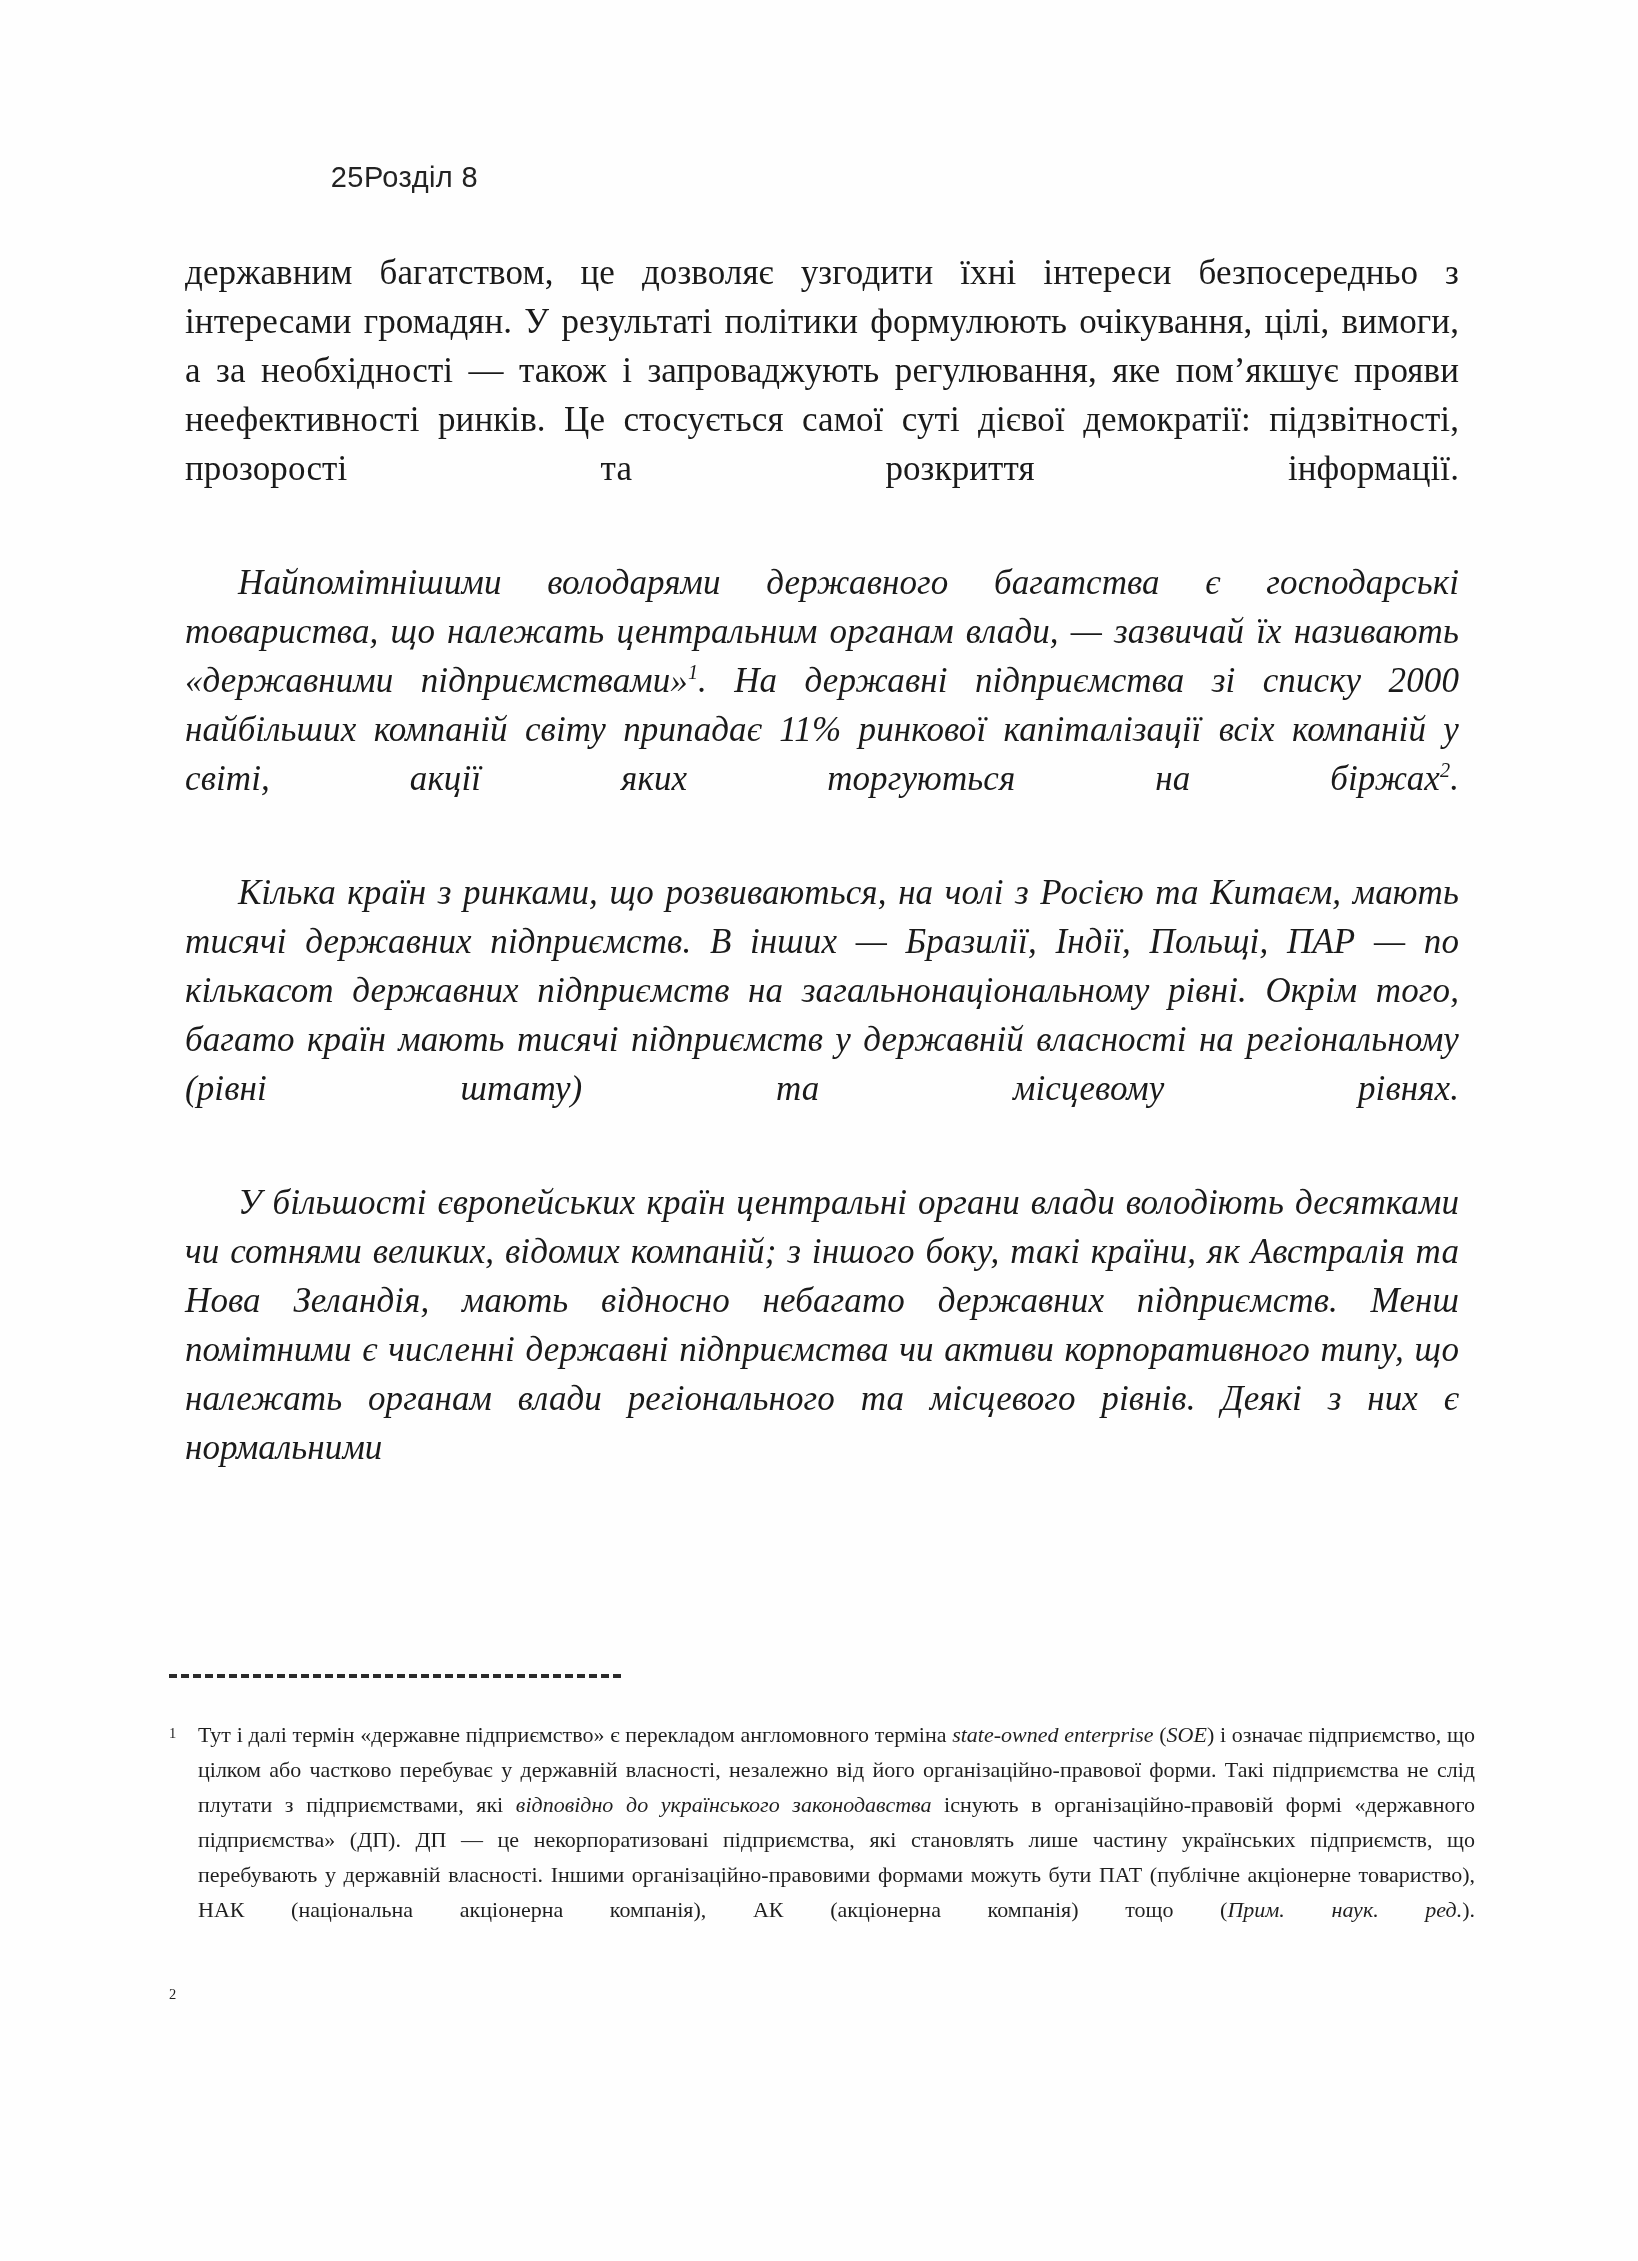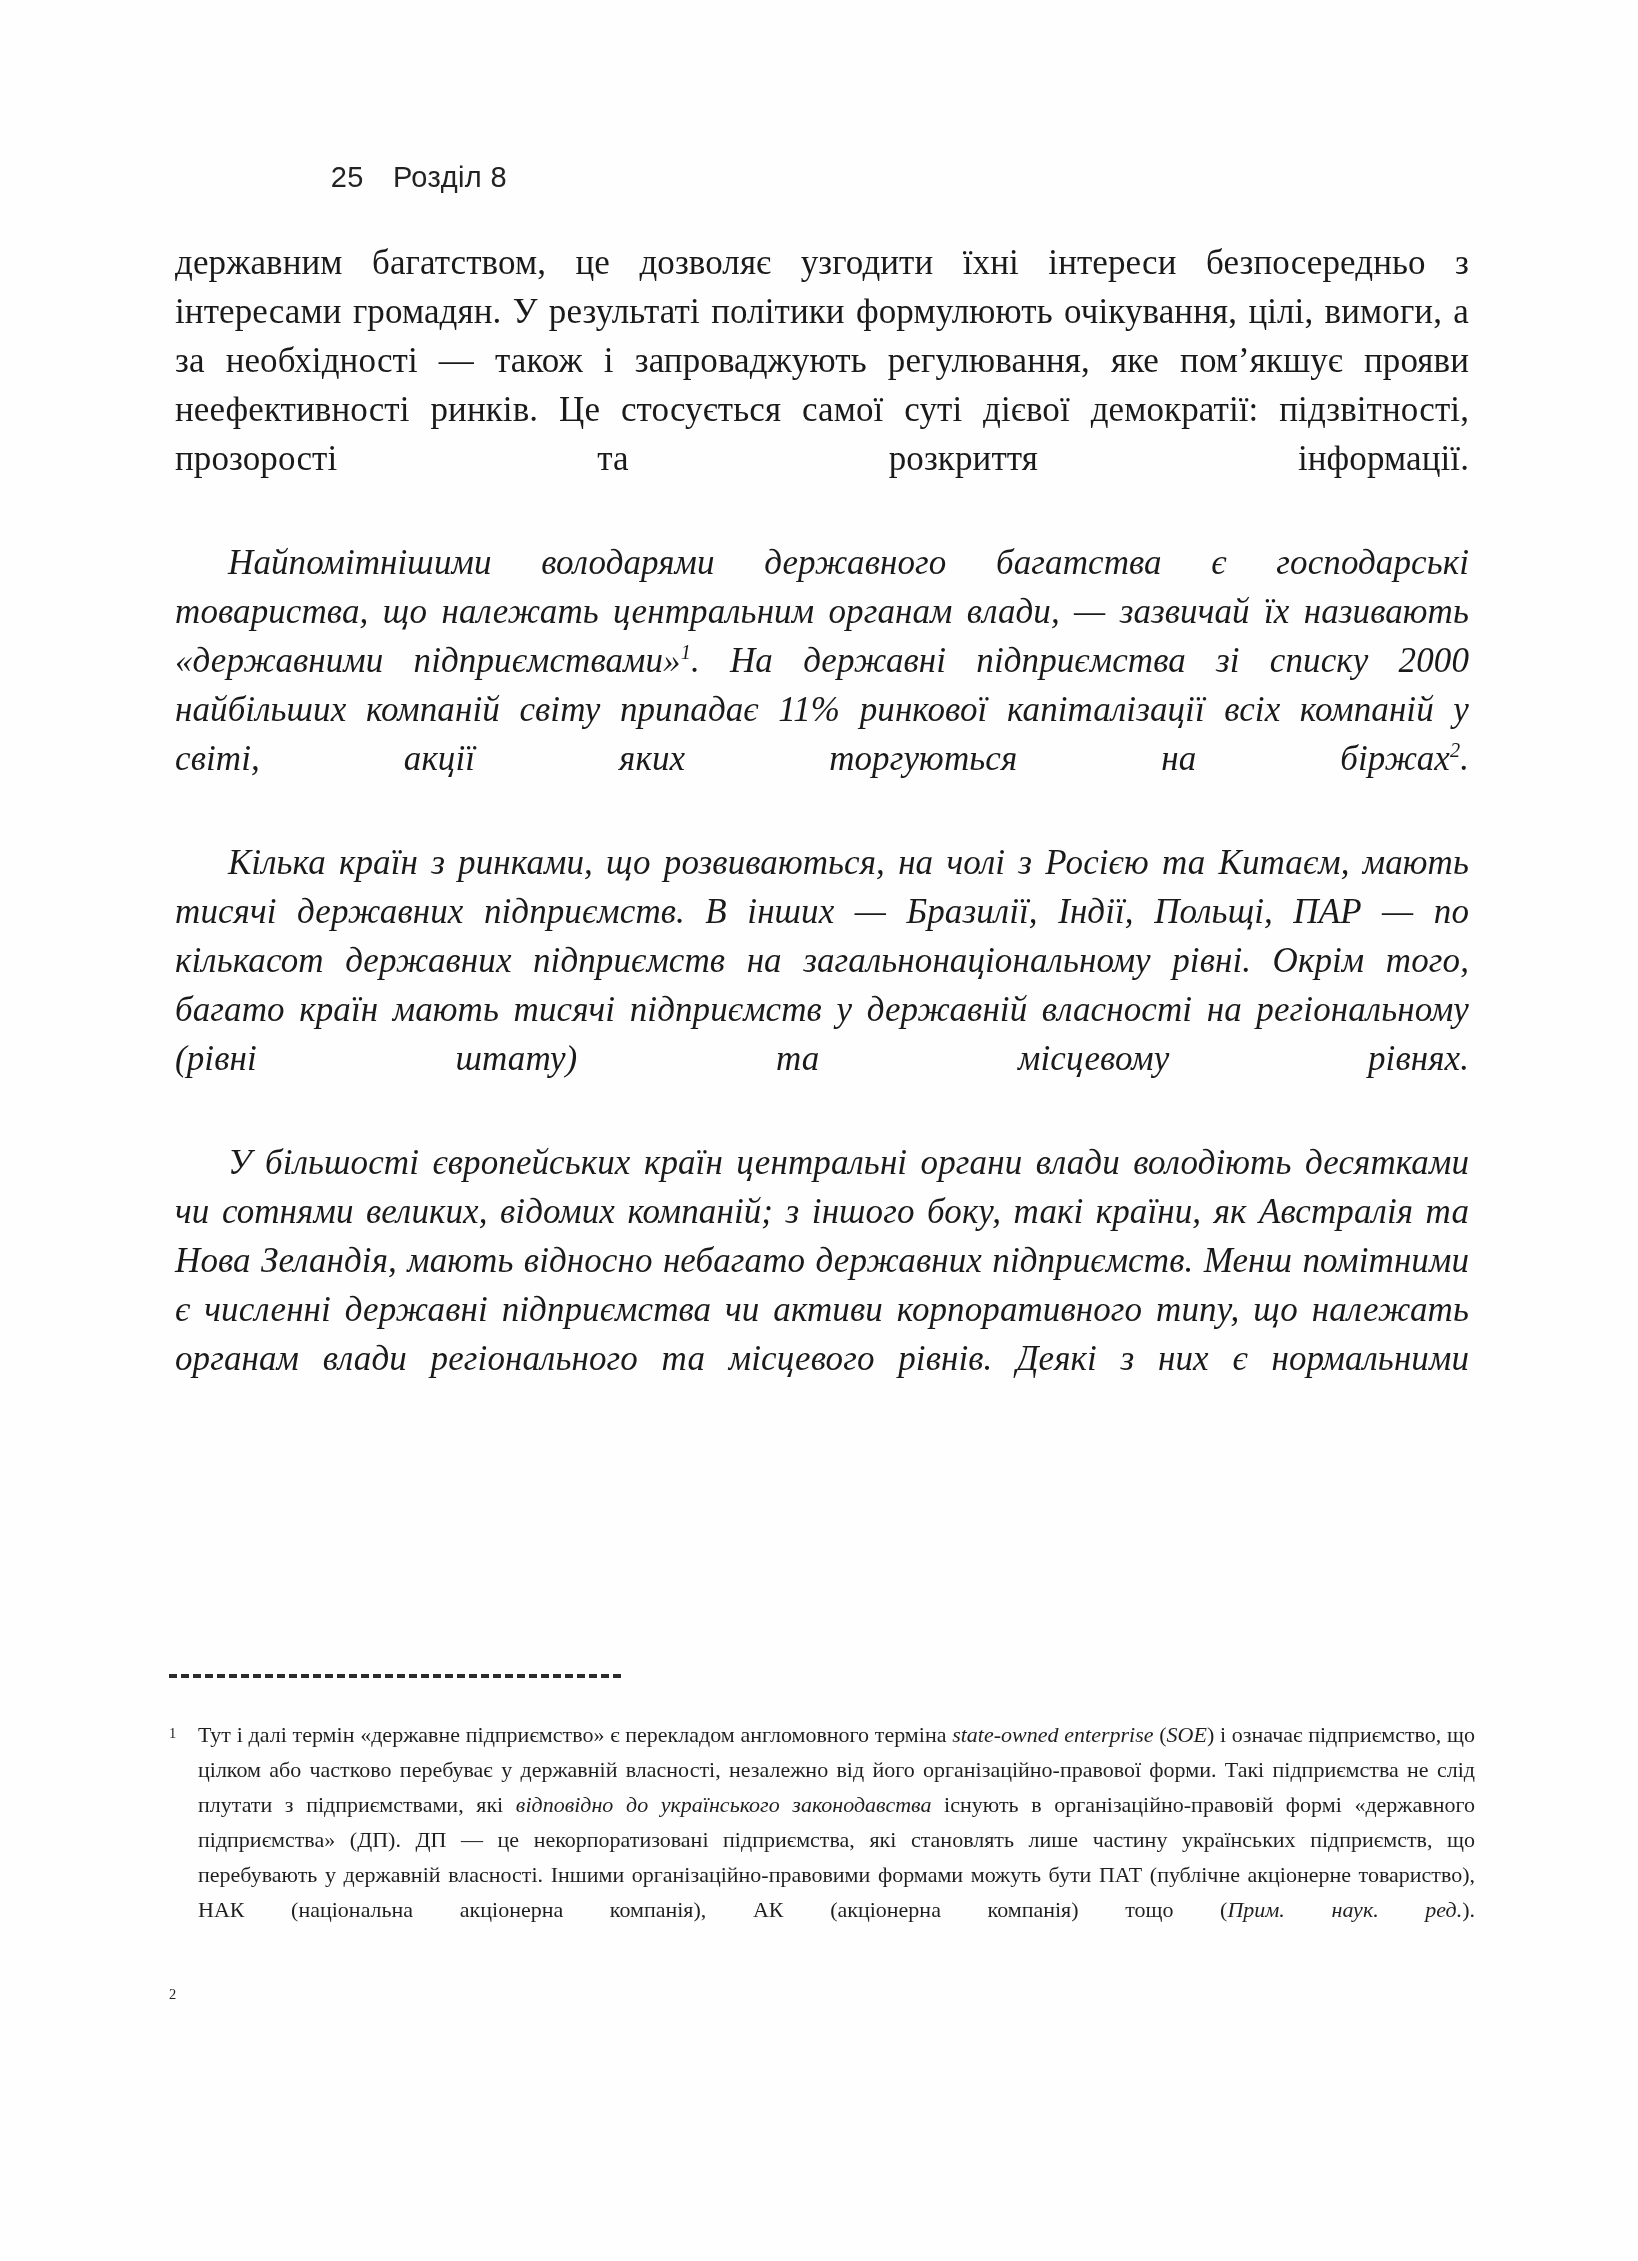--- a/index.html
+++ b/index.html
@@ -28,32 +28,32 @@
   .running-head {
     position: absolute;
     top: 128px;
     left: 297px;
     font-family: "Liberation Sans", "DejaVu Sans", sans-serif;
     font-size: 29px;
     letter-spacing: 0.4px;
     color: #232323;
     white-space: pre;
   }
-  .running-head .folio { margin-right: 29px; }
+  .running-head .folio { }
 
   
   .textblock {
     position: absolute;
     top: 232px;
     left: 169px;
     width: 1306px;
   }
 
   .para {
-    margin: 6px;
+    margin: 16px;
     font-size: 35px;
     line-height: 49px;
     text-align: justify;
     text-justify: inter-word;
     letter-spacing: 0.1px;
     word-spacing: 0.4px;
     color: #1a1a1a;
     hyphens: manual;
   }
   .para + .para { text-indent: 53px; font-style: italic; }

